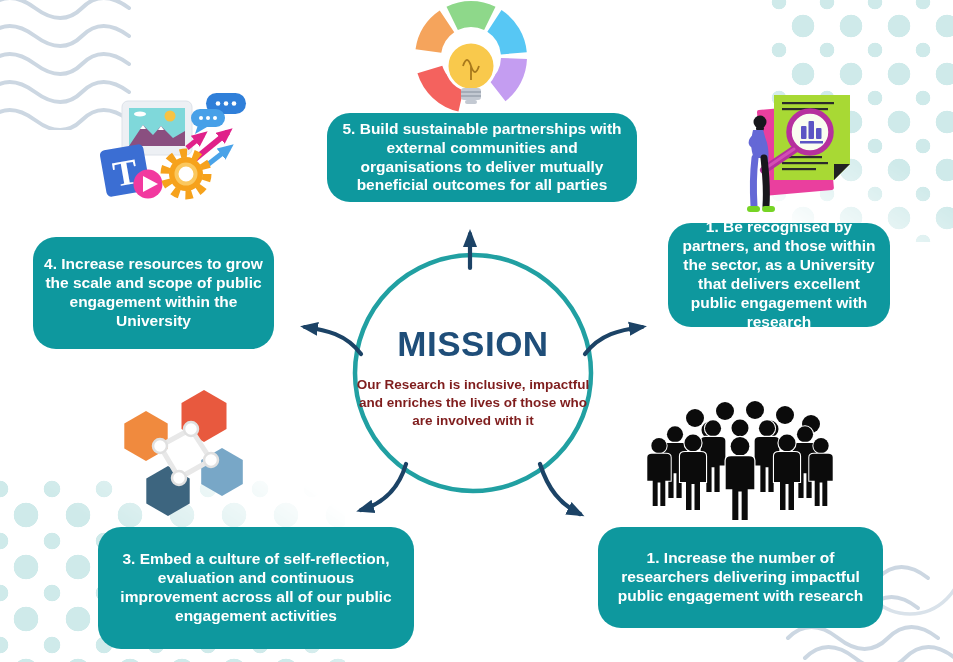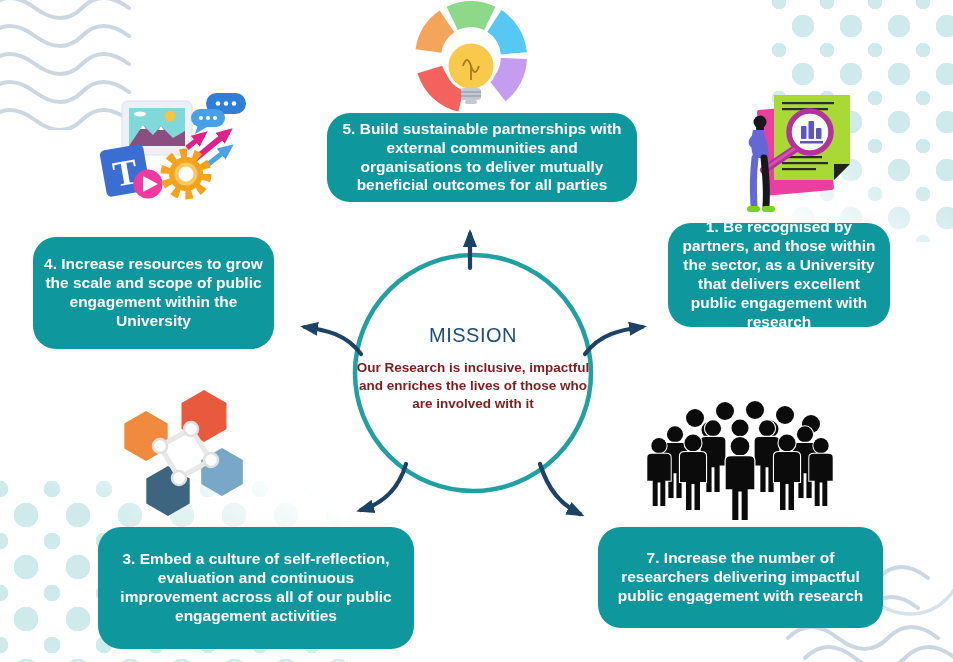--- a/index.html
+++ b/index.html
@@ -35,21 +35,21 @@
     text-align:center;display:flex;align-items:center;justify-content:center;
     padding:4px 10px;box-sizing:border-box;font-size:15.5px;line-height:1.22;z-index:4;border-radius:23px;}
   .box5{left:327px;top:113px;width:310px;height:89px;}
   .box1{left:668px;top:223px;width:222px;height:104px;}
   .box4{left:33px;top:216px;width:241px;height:112px;margin-top:21px;}
   .box3{left:98px;top:527px;width:316px;height:122px;}
   .box2{left:598px;top:527px;width:285px;height:101px;}
 
   
   .center-text{position:absolute;left:347px;top:324px;width:252px;text-align:center;z-index:4;}
-  .m-title{font-size:20px;font-weight:normal;color:var(--title-navy);letter-spacing:.5px;margin:0 0 12px 0;}
+  .m-title{font-size:35px;font-weight:bold;color:var(--title-navy);letter-spacing:.5px;margin:0 0 12px 0;}
   .m-sub{font-size:13.5px;font-weight:bold;color:#7f1d1d;line-height:1.32;margin:0;}
 
   .icon-svg{position:absolute;z-index:3;pointer-events:none;}
   .overlay-svg{position:absolute;left:0;top:0;z-index:2;pointer-events:none;}
   .crowd use{fill:#0b0b0b;stroke:#fff;stroke-width:2.2;paint-order:stroke;}
   .crowd circle.hd{fill:#0b0b0b;stroke:#fff;stroke-width:2.2;paint-order:stroke;}
 </style>
 </head>
 <body>
 
@@ -233,21 +233,21 @@
   <div class="tbox box1">
     <span>1. Be recognised by partners, and those within the sector, as a University that delivers excellent public engagement with research</span>
   </div>
   <div class="tbox box4">
     <span>4. Increase resources to grow the scale and scope of public engagement within the University</span>
   </div>
   <div class="tbox box3">
     <span>3. Embed a culture of self-reflection, evaluation and continuous improvement across all of our public engagement activities</span>
   </div>
   <div class="tbox box2">
-    <span>7. Increase the number of researchers delivering impactful public engagement with research</span>
+    <span>1. Increase the number of researchers delivering impactful public engagement with research</span>
   </div>
 
   <div class="center-text">
     <p class="m-title">MISSION</p>
     <p class="m-sub">Our Research is inclusive, impactful and enriches the lives of those who are involved with it</p>
   </div>
 
 </div>
 
 </body></html>

